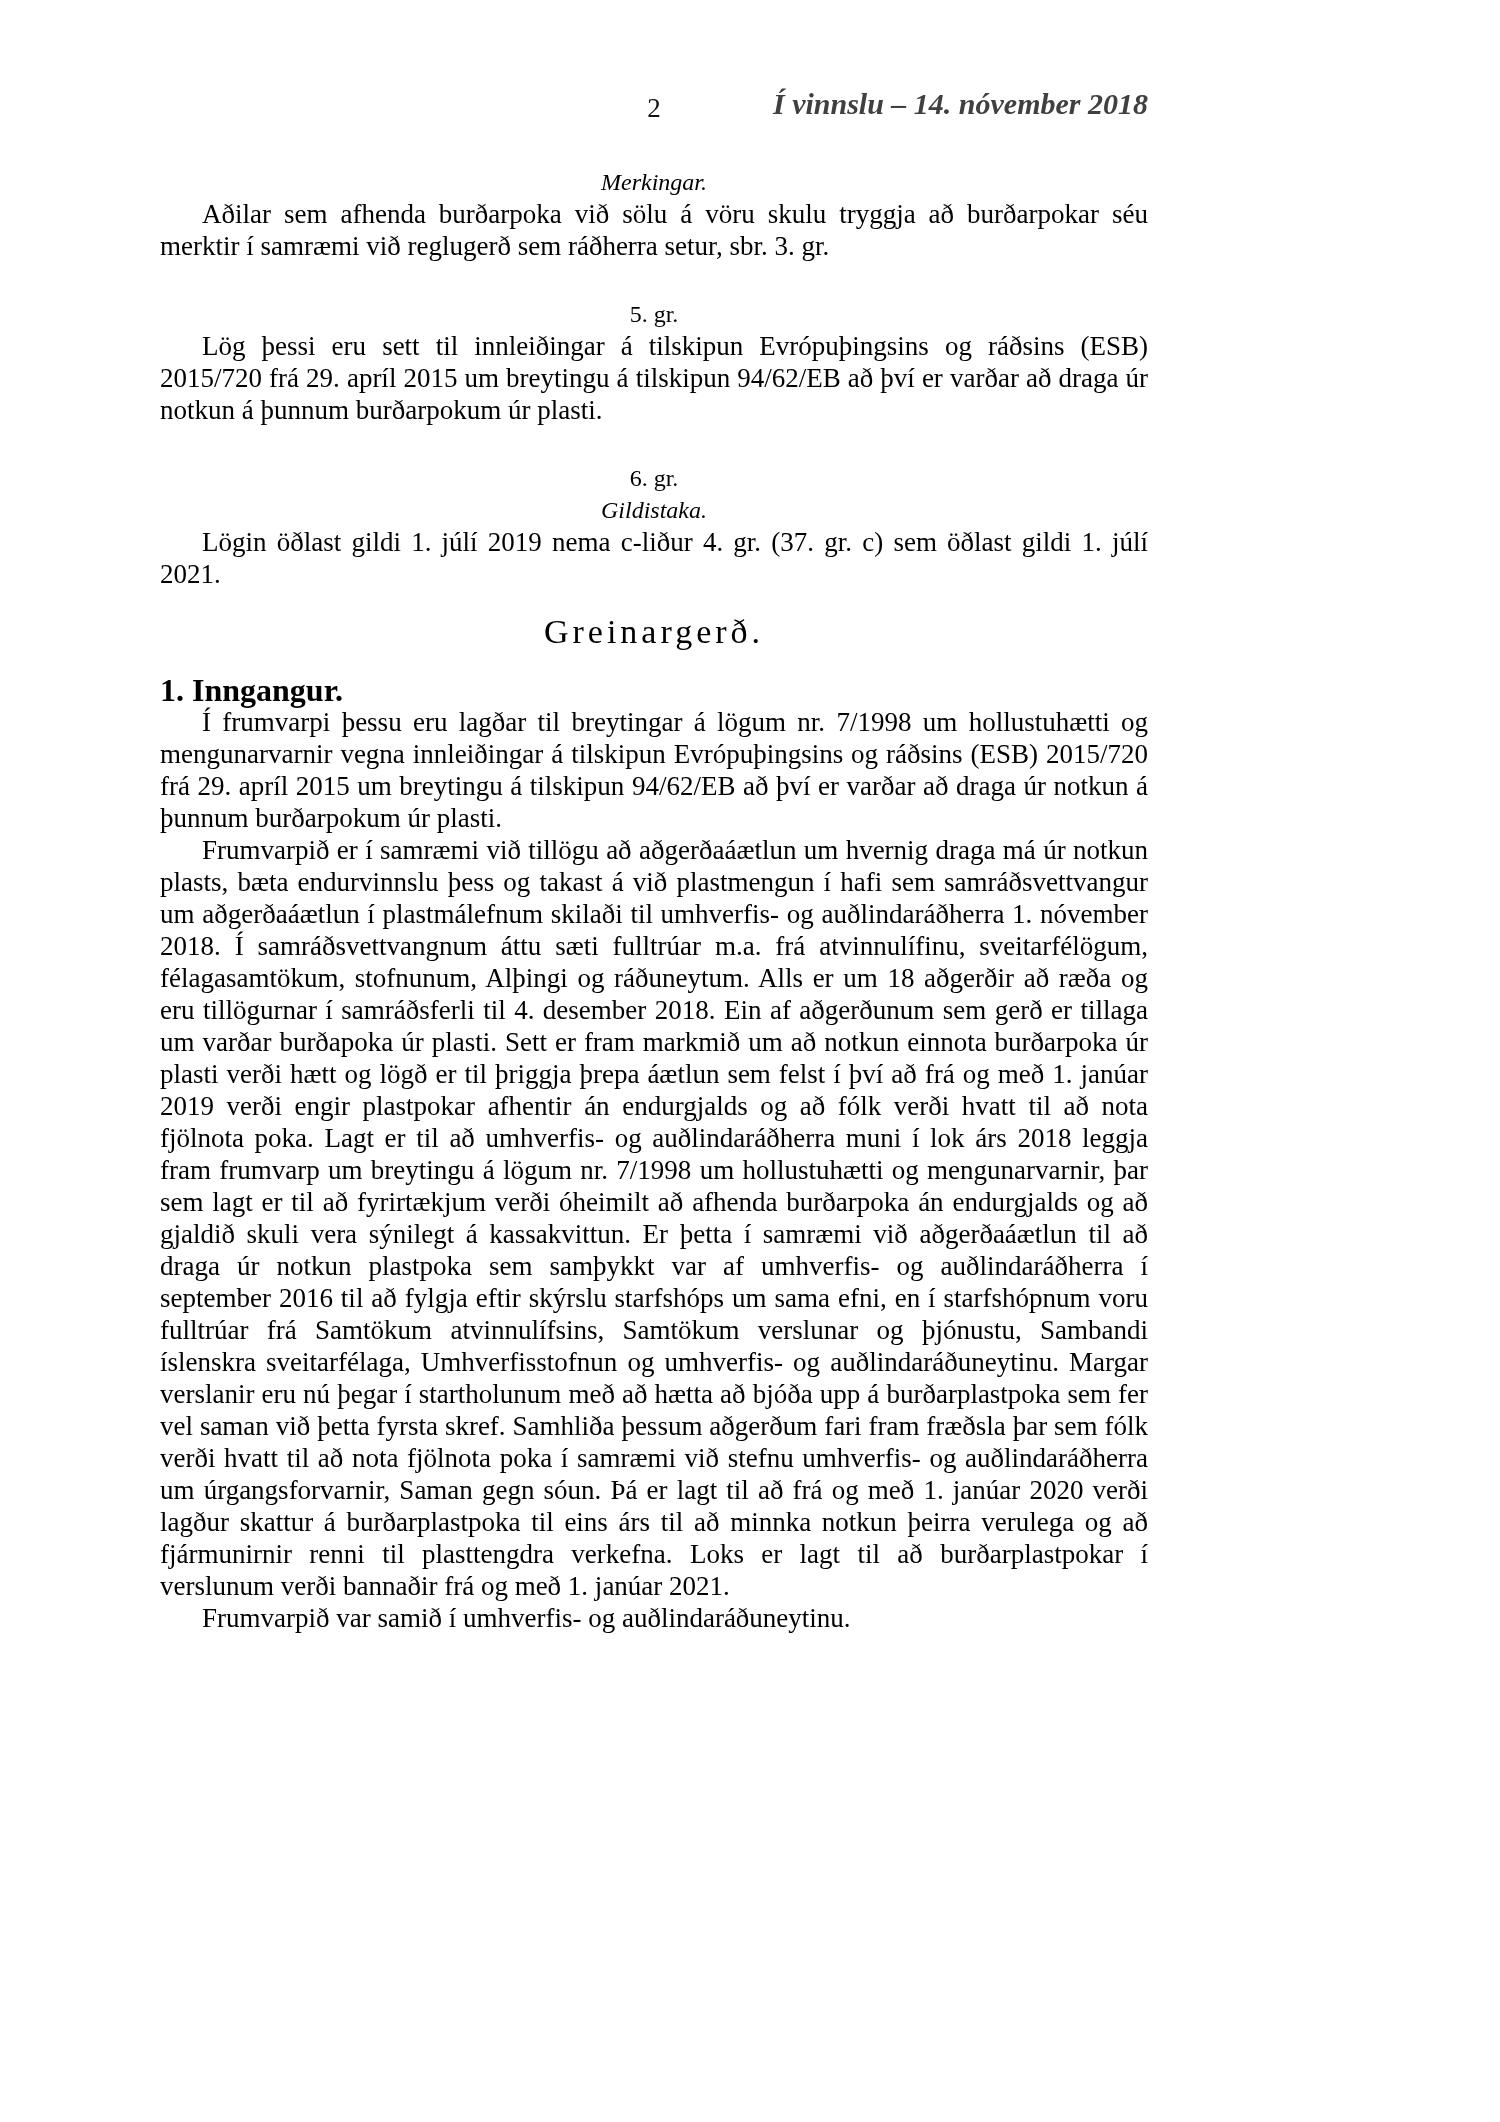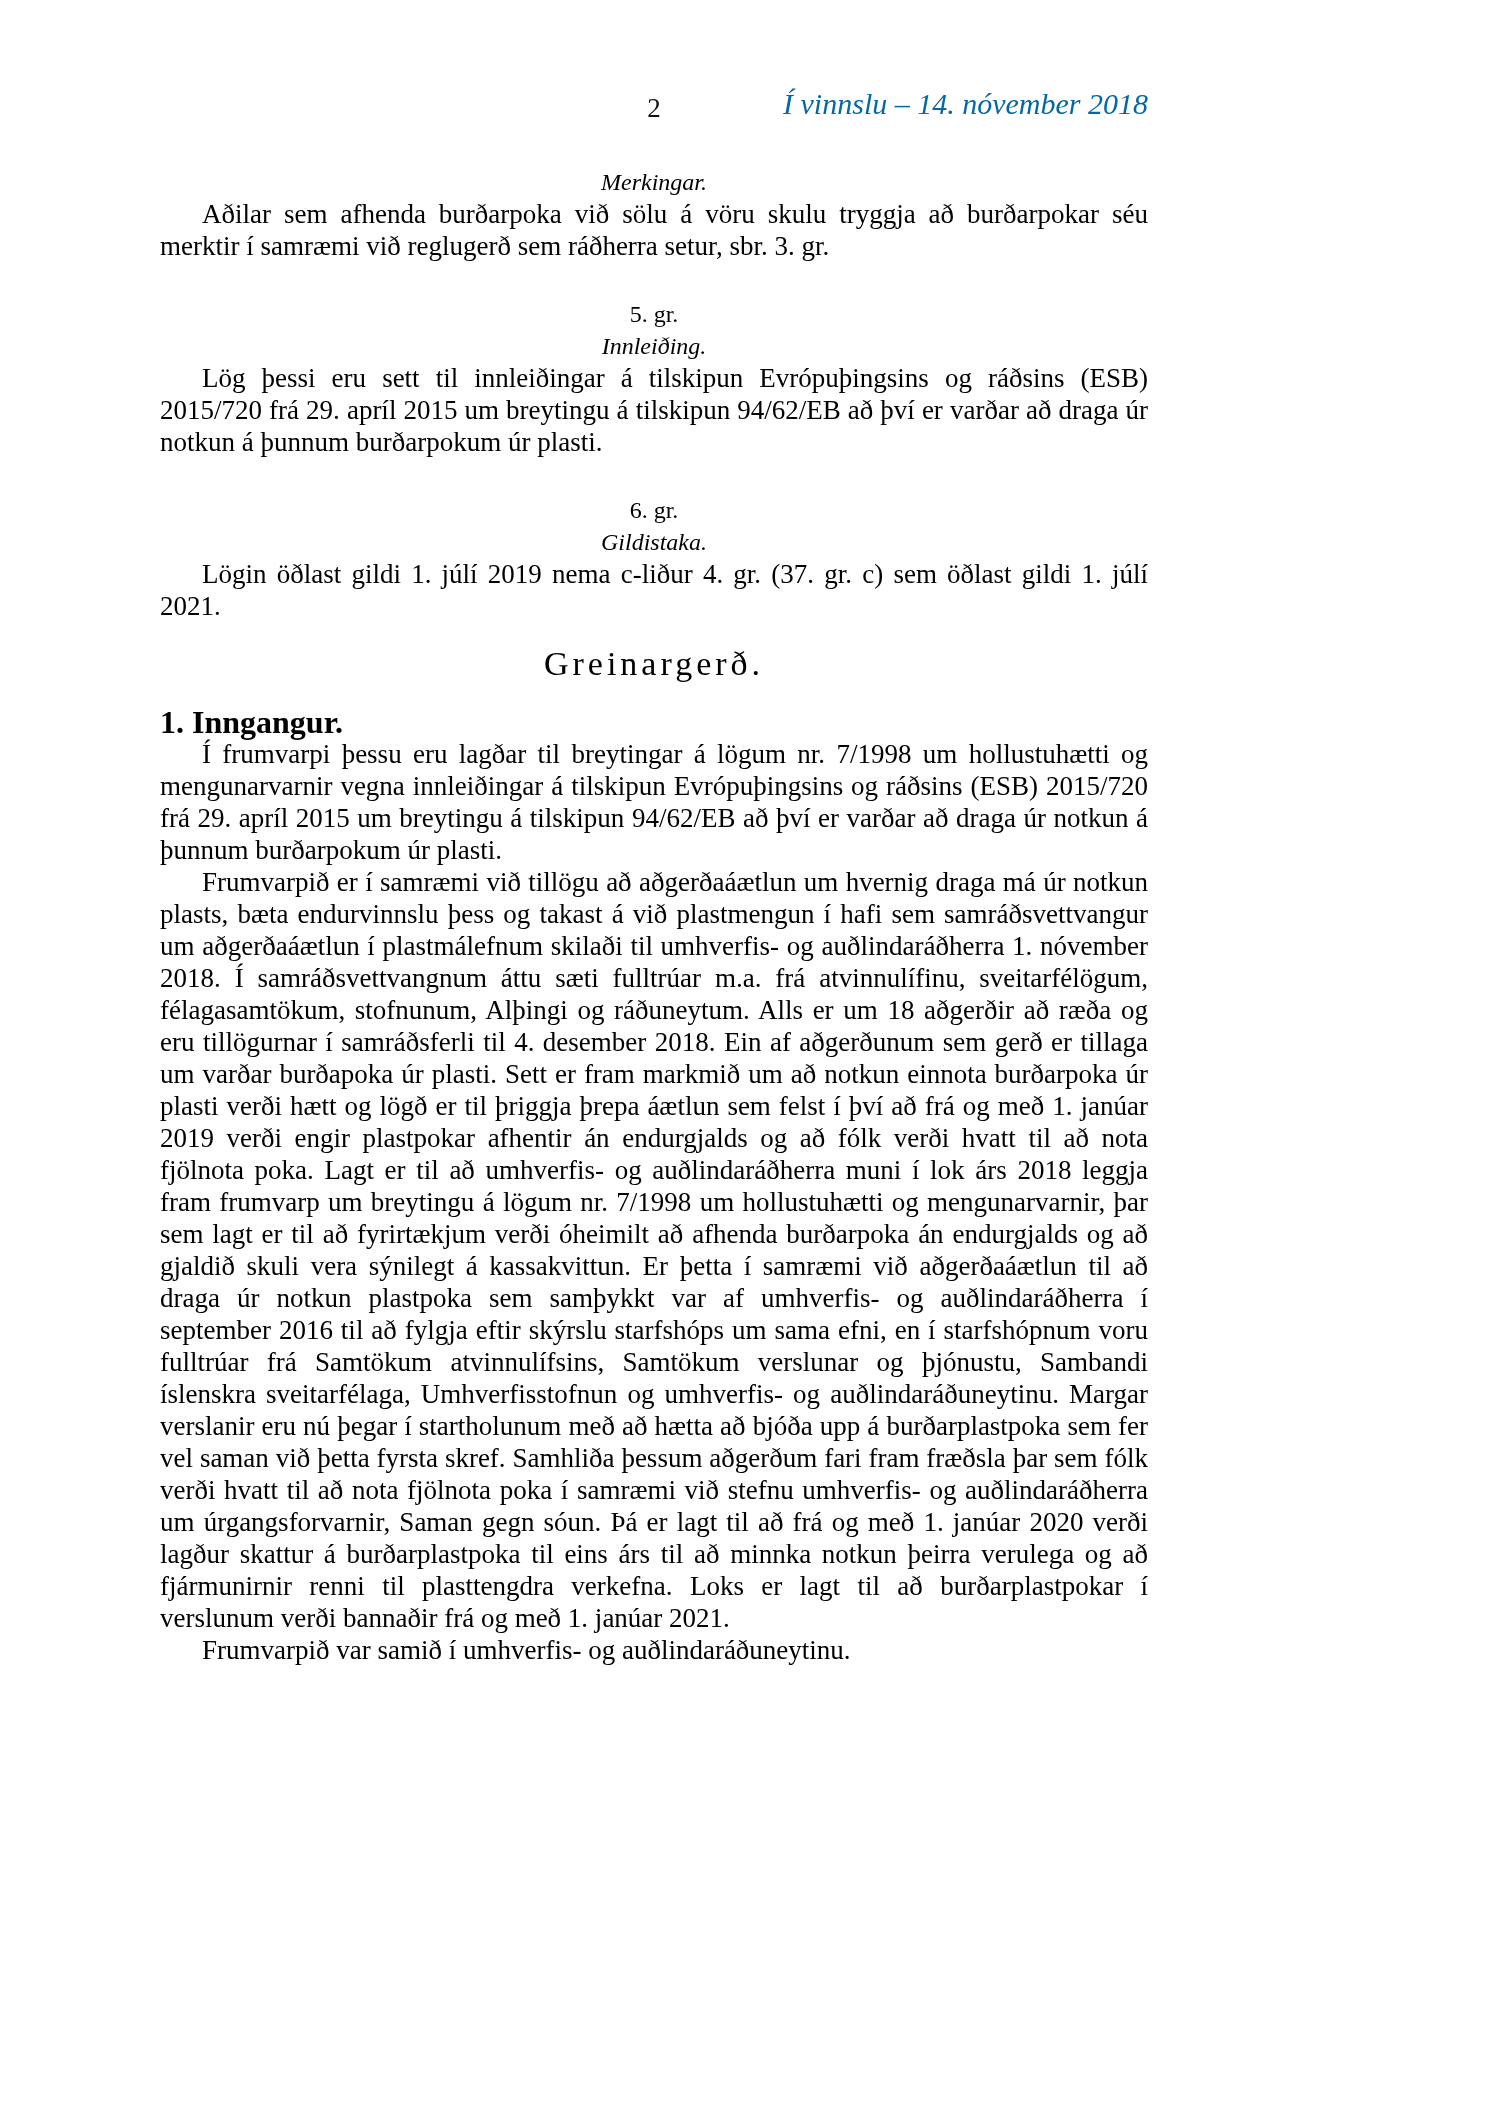--- a/index.html
+++ b/index.html
@@ -35,23 +35,23 @@
     width: 100%;
     text-align: center;
     font-size: 27px;
     color: #111111;
   }
   .status {
     position: absolute;
     right: 0;
     top: -4px;
     font-size: 30px;
-    font-weight: normal;
+    font-weight: bold;
     font-style: italic;
-    color: #0369a1;
+    color: #404040;
     white-space: nowrap;
   }
   .center {
     text-align: center;
     margin: 0;
   }
   .italic { font-style: italic; }
   .first-section { margin-top: 40px; }
   .sect-gap { margin-top: 36px; }
   p.body-par {
@@ -86,21 +86,20 @@
 
     <div class="doc-header">
       <span class="page-number">2</span>
       <span class="status">Í vinnslu – 14. nóvember 2018</span>
     </div>
 
     <h3 class="center italic first-section">Merkingar.</h3>
     <p class="body-par">Aðilar sem afhenda burðarpoka við sölu á vöru skulu tryggja að burðarpokar séu merktir í samræmi við reglugerð sem ráðherra setur, sbr. 3. gr.</p>
 
     <h2 class="center sect-gap">5. gr.</h2>
-    <h3 class="center italic">Innleiðing.</h3>
     <p class="body-par">Lög þessi eru sett til innleiðingar á tilskipun Evrópuþingsins og ráðsins (ESB) 2015/720 frá 29. apríl 2015 um breytingu á tilskipun 94/62/EB að því er varðar að draga úr notkun á þunnum burðarpokum úr plasti.</p>
 
     <h2 class="center sect-gap">6. gr.</h2>
     <h3 class="center italic">Gildistaka.</h3>
     <p class="body-par">Lögin öðlast gildi 1. júlí 2019 nema c-liður 4. gr. (37. gr. c) sem öðlast gildi 1. júlí 2021.</p>
 
     <h2 class="greinargerd-title">Greinargerð.</h2>
 
     <h2 class="intro-heading">1. Inngangur.</h2>
     <p class="body-par">Í frumvarpi þessu eru lagðar til breytingar á lögum nr. 7/1998 um hollustuhætti og mengunarvarnir vegna innleiðingar á tilskipun Evrópuþingsins og ráðsins (ESB) 2015/720 frá 29. apríl 2015 um breytingu á tilskipun 94/62/EB að því er varðar að draga úr notkun á þunnum burðarpokum úr plasti.</p>

